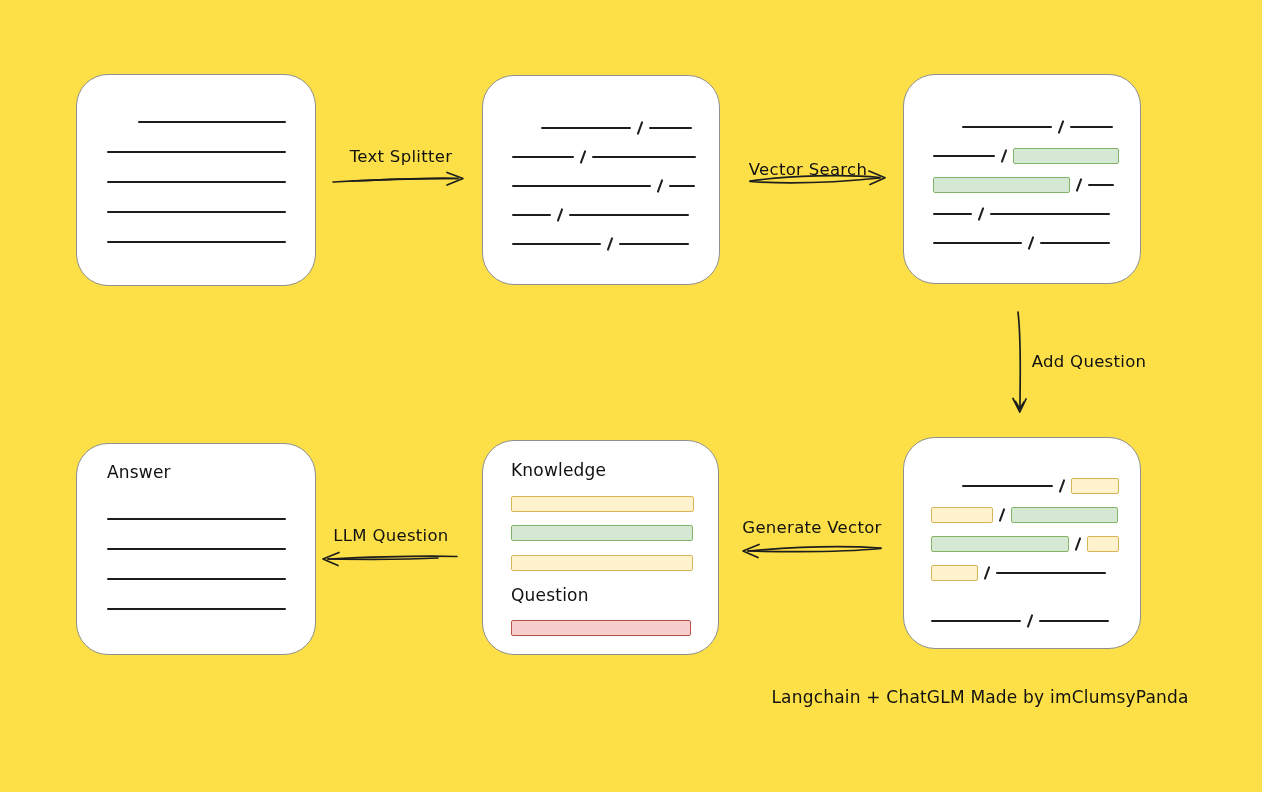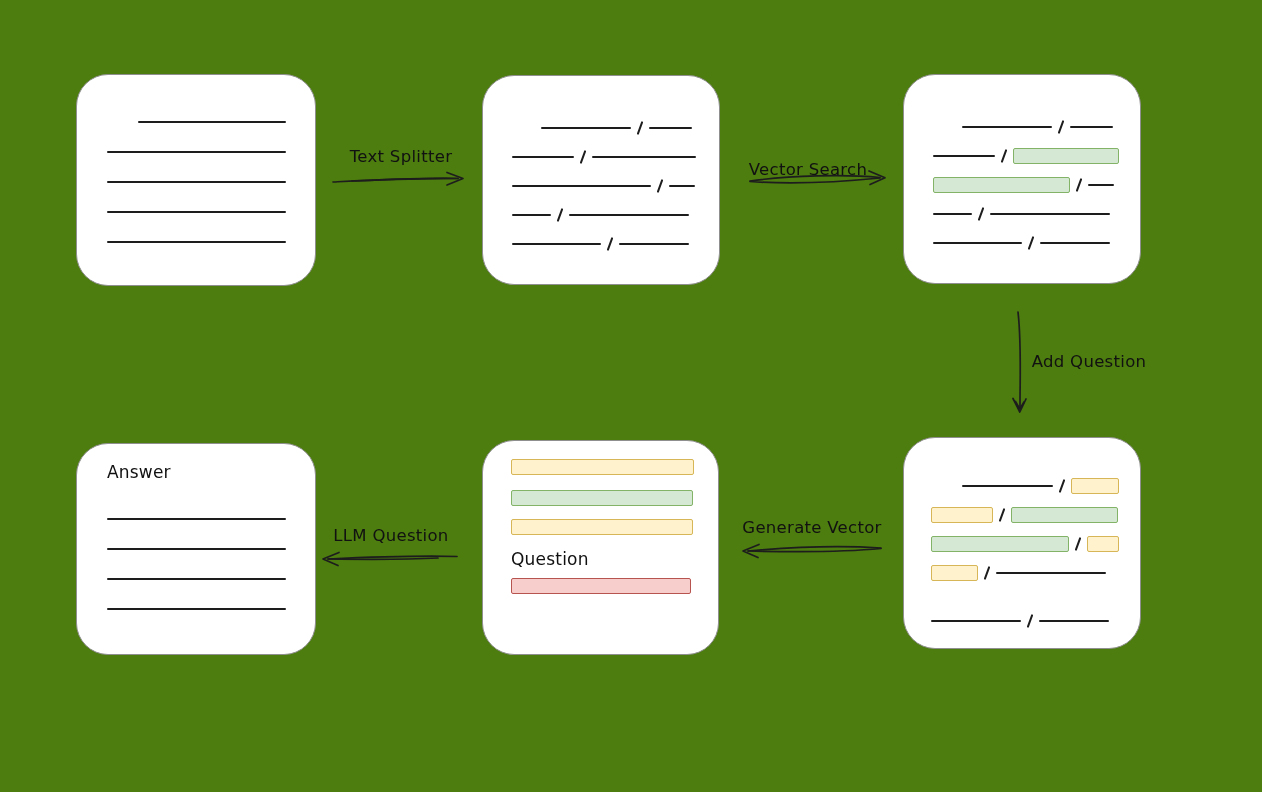--- a/index.html
+++ b/index.html
@@ -3,21 +3,21 @@
 <meta charset="utf-8">
 <style>
   * { box-sizing: border-box; }
   html, body { margin: 0; padding: 0; background: #ffffff; }
   body { font-family: "DejaVu Sans", "Liberation Sans", sans-serif; color: #1d1d1d; }
 
   .canvas {
     position: relative;
     width: 1262px;
     height: 792px;
-    background: #4d7c0f;
+    background: #fde047;
     overflow: hidden;
   }
 
   
   .box {
     position: absolute;
     background: #ffffff;
     border: 1.4px solid #8f8f8f;
     border-radius: 32px;
   }
@@ -216,20 +216,23 @@
           <span class="seg-line" style="width: 179px;"></span>
         </div>
         <div class="row" style="padding-left: 30px;">
           <span class="seg-line" style="width: 179px;"></span>
         </div>
       </div>
   </div>
 
   <div class="box box-prompt">
     <div class="box-content">
+        <div class="row row-has-label" style="padding-left: 28px;">
+          <span class="row-label">Knowledge</span>
+        </div>
         <div class="row" style="padding-left: 28px;">
           <span class="seg-bar bar-yellow" style="width: 183px;"></span>
         </div>
         <div class="row" style="padding-left: 28px;">
           <span class="seg-bar bar-green" style="width: 182px;"></span>
         </div>
         <div class="row" style="padding-left: 28px;">
           <span class="seg-bar bar-yellow" style="width: 182px;"></span>
         </div>
         <div class="row row-has-label" style="padding-left: 28px; margin-top: 13px;">
@@ -264,14 +267,15 @@
           <span class="seg-line" style="width: 110px;"></span>
         </div>
         <div class="row" style="padding-left: 27px;">
           <span class="seg-line" style="width: 90px;"></span>
           <span class="seg-slash"></span>
           <span class="seg-line" style="width: 70px;"></span>
         </div>
       </div>
   </div>
 
+  <div class="caption">Langchain + ChatGLM Made by imClumsyPanda</div>
 
 </div>
 
 </body></html>

